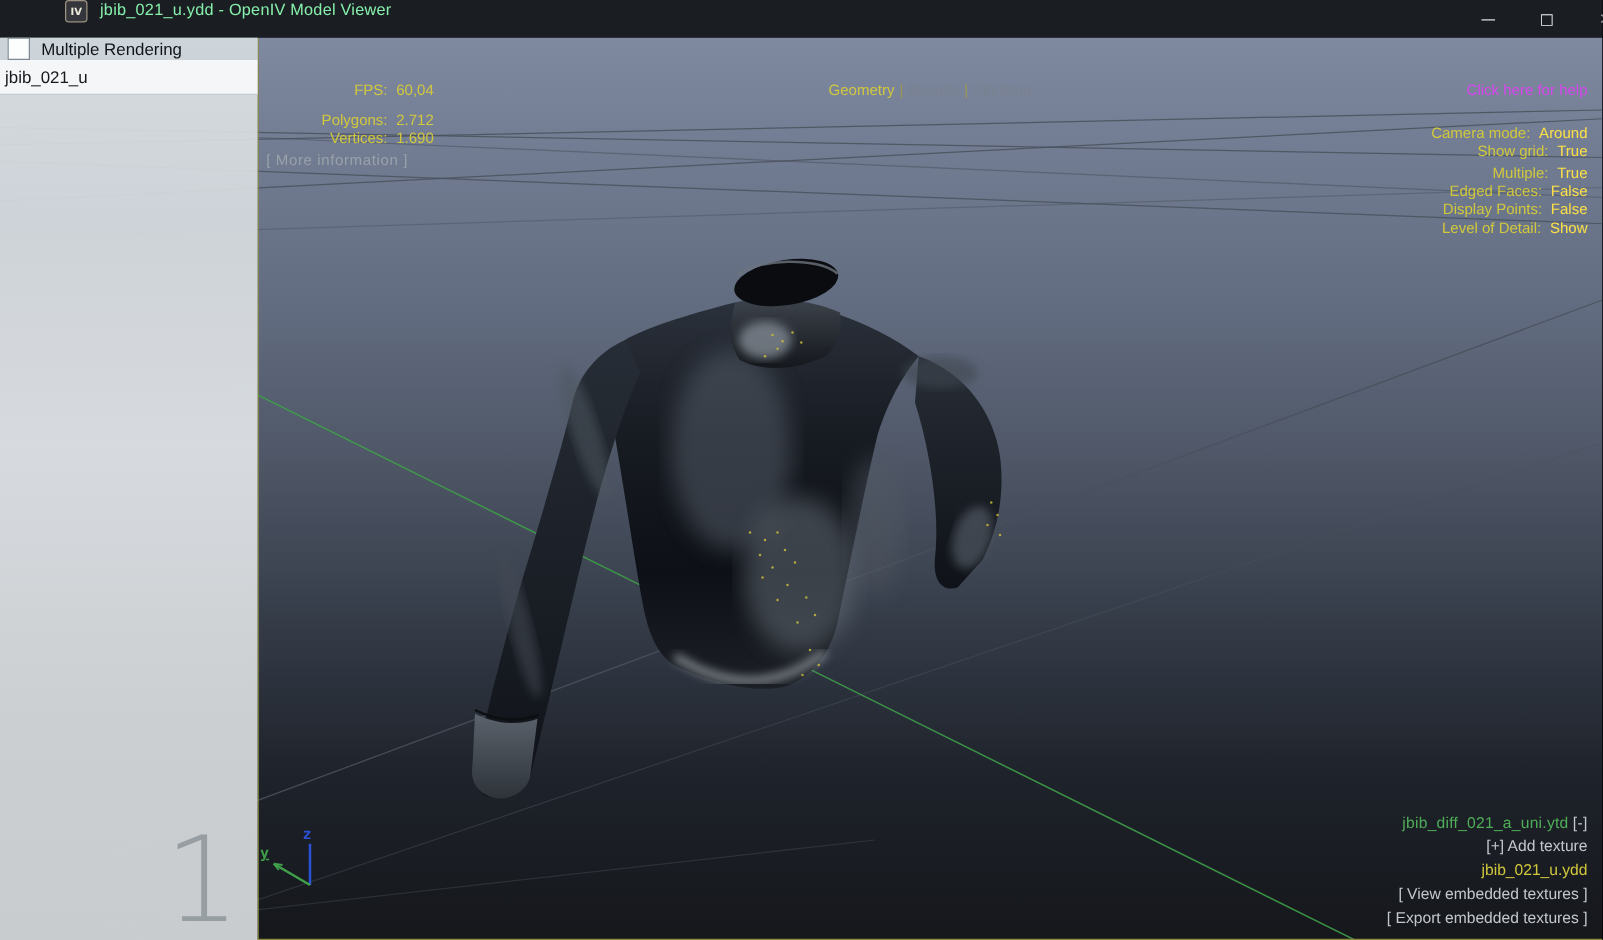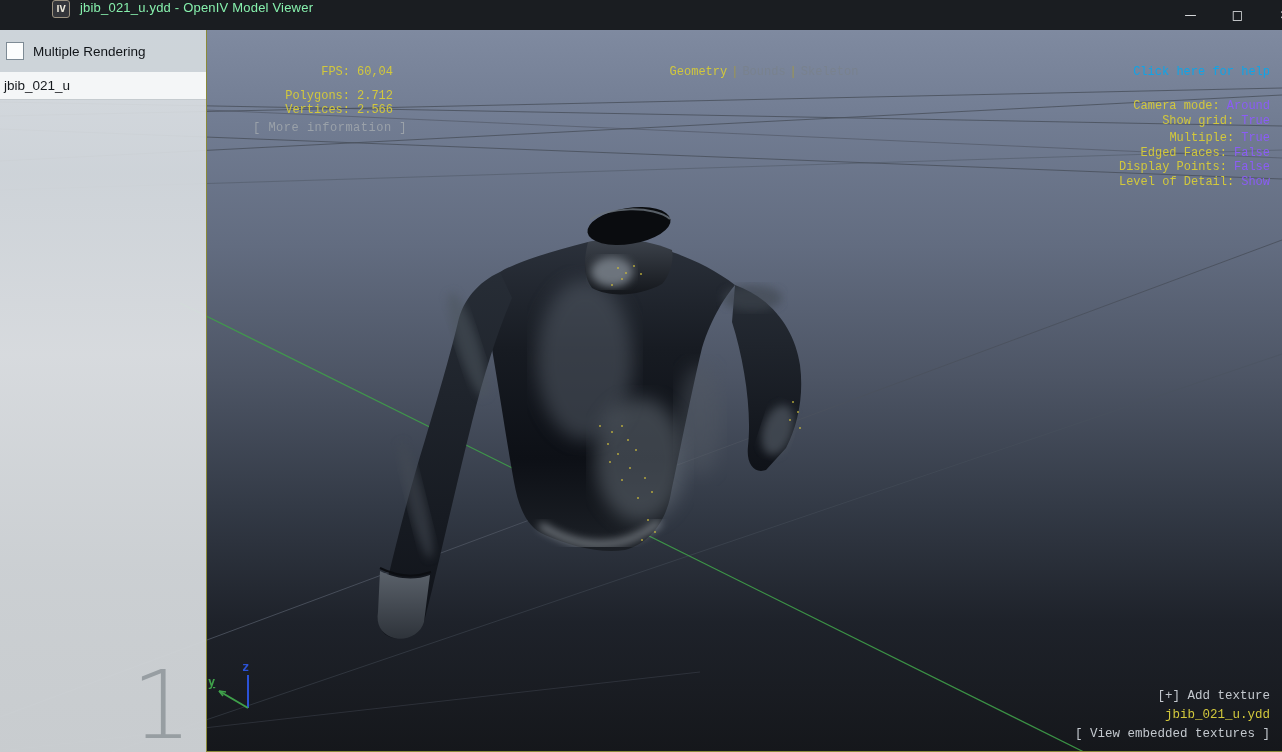--- a/index.html
+++ b/index.html
@@ -26,47 +26,47 @@
   .scene-svg{position:absolute;inset:0;}
 
   
   .frame{position:absolute;left:206px;top:0;right:0;bottom:0;z-index:4;pointer-events:none;
          border-left:1px solid #8a8a39;border-bottom:1px solid #8a8a39;}
 
   
   .sidebar{position:absolute;left:0;top:0;width:206px;height:722px;z-index:5;
       background:linear-gradient(180deg,rgba(224,228,231,.90) 0%,rgba(214,219,223,.92) 20%,
                  rgba(222,225,228,.95) 45%,rgba(210,214,217,.96) 75%,rgba(206,210,213,.97) 100%);}
-  .mr-row{height:42px;display:flex;align-items:center;background:rgba(203,210,216,.85);}
+  .mr-row{height:18px;display:flex;align-items:center;background:rgba(203,210,216,.85);}
   .checkbox{width:16px;height:16px;background:#fcfdfd;border:1px solid #7e8b95;margin-left:6px;}
   .mr-label{margin-left:9px;font-size:13.5px;color:#101418;}
   .file-item{height:27px;display:flex;align-items:center;padding-left:4px;font-size:13.5px;
              color:#15191d;background:rgba(245,247,248,.96);
              border-bottom:1px solid rgba(140,150,158,.45);}
   .watermark{position:absolute;right:14px;bottom:6px;font-size:95px;line-height:.85;
              color:rgba(118,126,131,.60);font-family:"DejaVu Sans", sans-serif;font-weight:200;}
 
   
-  .hud{font-family:Liberation Mono, monospace;font-size:12px;z-index:6;margin-left:40px;}
+  .hud{font-family:Liberation Sans, sans-serif;font-size:12px;z-index:6;}
   .yellow{color:#d2c83c;}
-  .val{color:#8b5cf6;}
+  .val{color:#fde047;}
   .dim{color:#79828e;}
   .lightgray{color:#c3c8ce;}
   .green{color:#4fae57;}
 
   .stats-block{position:absolute;left:213px;top:35px;}
   .stat-row{display:flex;line-height:14px;}
   .stat-row .lbl{width:97px;text-align:right;margin-right:7px;}
   .fps-gap{height:10px;}
   .more-info{position:absolute;left:213px;top:91px;color:#9aa1a9;letter-spacing:.5px;}
 
   .tabs{position:absolute;left:206px;right:0;top:35px;text-align:center;}
   .tabs .sep{color:#9d9650;margin:0 4px;}
 
-  .help-link{position:absolute;right:12px;top:35px;color:#0ea5e9;}
+  .help-link{position:absolute;right:12px;top:35px;color:#d946ef;}
   .camera-block{position:absolute;right:12px;top:69px;}
   .settings-block{position:absolute;right:12px;top:101px;}
   .kv-row{display:flex;justify-content:flex-end;line-height:14.5px;}
   .kv-row .k{margin-right:7px;}
 
   .textures-block{position:absolute;right:12px;bottom:8px;text-align:right;
                   font-size:12.5px;line-height:19px;}
   .tex-row span{letter-spacing:.2px;}
 </style>
 </head>
@@ -217,21 +217,21 @@
       <span class="lbl">FPS:</span>
         <span>60,04</span>
     </div>
     <div class="fps-gap"></div>
     <div class="stat-row yellow">
       <span class="lbl">Polygons:</span>
         <span>2.712</span>
     </div>
     <div class="stat-row yellow">
       <span class="lbl">Vertices:</span>
-        <span>2.566</span>
+        <span>1.690</span>
     </div>
   </div>
   <div class="hud more-info">[ More information ]</div>
 
   <div class="hud tabs">
     <span class="yellow">Geometry</span><span class="sep">|</span><span class="dim">Bounds</span><span class="sep">|</span><span class="dim">Skeleton</span>
   </div>
 
   <div class="hud help-link">Click here for help</div>
 
@@ -259,18 +259,23 @@
       <span class="k yellow">Display Points:</span>
       <span class="val">False</span>
     </div>
     <div class="kv-row">
       <span class="k yellow">Level of Detail:</span>
       <span class="val">Show</span>
     </div>
   </div>
 
   <div class="hud textures-block">
+    <div class="tex-row">
+      <span class="green">jbib_diff_021_a_uni.ytd</span>
+      <span class="lightgray">[-]</span>
+    </div>
     <div class="tex-row lightgray">[+] Add texture</div>
     <div class="tex-row yellow">jbib_021_u.ydd</div>
     <div class="tex-row lightgray">[ View embedded textures ]</div>
+    <div class="tex-row lightgray">[ Export embedded textures ]</div>
   </div>
 
 </div>
 
 </body></html>

